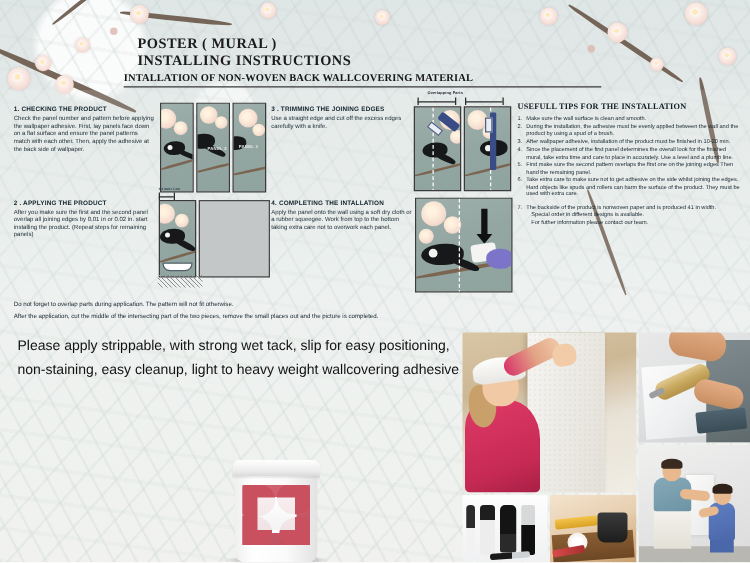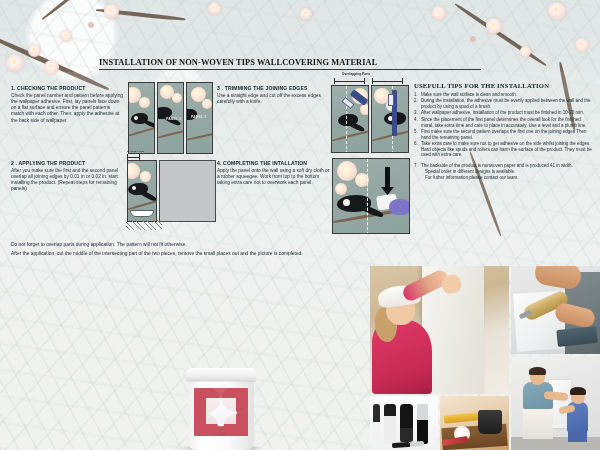--- a/index.html
+++ b/index.html
@@ -242,21 +242,25 @@
   <div class="blossom" style="left:432px;top:6px;width:14px;height:14px;"></div>
   <div class="blossom" style="left:486px;top:18px;width:16px;height:16px;"></div>
   <div class="blossom" style="left:548px;top:2px;width:18px;height:18px;"></div>
   <div class="blossom" style="left:575px;top:38px;width:14px;height:14px;"></div>
   <div class="blossom" style="left:520px;top:46px;width:11px;height:11px;"></div>
   <div class="bud" style="left:88px;top:22px;width:6px;height:6px;"></div>
   <div class="bud" style="left:470px;top:36px;width:6px;height:6px;"></div>
 
   <div id="plate"></div>
 
-  <div id="subhdr">INSTALLATION OF NON-WOVEN TIPS WALLCOVERING MATERIAL</div>
+  <div id="hdr">
+    <div class="h1">POSTER ( MURAL )</div>
+    <div class="h1">INSTALLING INSTRUCTIONS</div>
+  </div>
+  <div id="subhdr">INTALLATION OF NON-WOVEN BACK WALLCOVERING MATERIAL</div>
 
   <div class="step" id="step1">
     <div class="t">1. CHECKING THE PRODUCT</div>
     <div class="b">Check the panel number and pattern before applying the wallpaper adhesive. First, lay panels face down on a flat surface and ensure the panel patterns match with each other. Then, apply the adhesive at the back side of wallpaper.</div>
   </div>
 
   <div class="art" style="left:128px;top:82px;width:88px;height:74px;">
     <div class="frame" style="left:0;top:0;width:27px;height:72px;">
       <div class="fblossom" style="left:-4px;top:4px;width:16px;height:16px;"></div>
       <div class="fblossom" style="left:10px;top:14px;width:11px;height:11px;"></div>
@@ -381,20 +385,21 @@
       <li class="sub">For futher information please contact our team.</li>
     </ol>
   </div>
 
   <div id="notes">
     <div>Do not forget to overlap parts during application. The pattern will not fit otherwise.</div>
     <div>After the application, cut the middle of the intersecting part of the two pieces, remove the small places out and the picture is completed.</div>
   </div>
 
   <div id="desc">
+    <div class="db">Please apply strippable, with strong wet tack, slip for easy positioning, non-staining, easy cleanup, light to heavy weight wallcovering adhesive</div>
   </div>
 
   <div id="bucket">
     <div class="bk-shadow"></div>
     <div class="bk-body"></div>
     <div class="bk-label"></div>
     <div class="bk-labwhite"></div>
     <div class="bk-lid"></div>
   </div>
 

